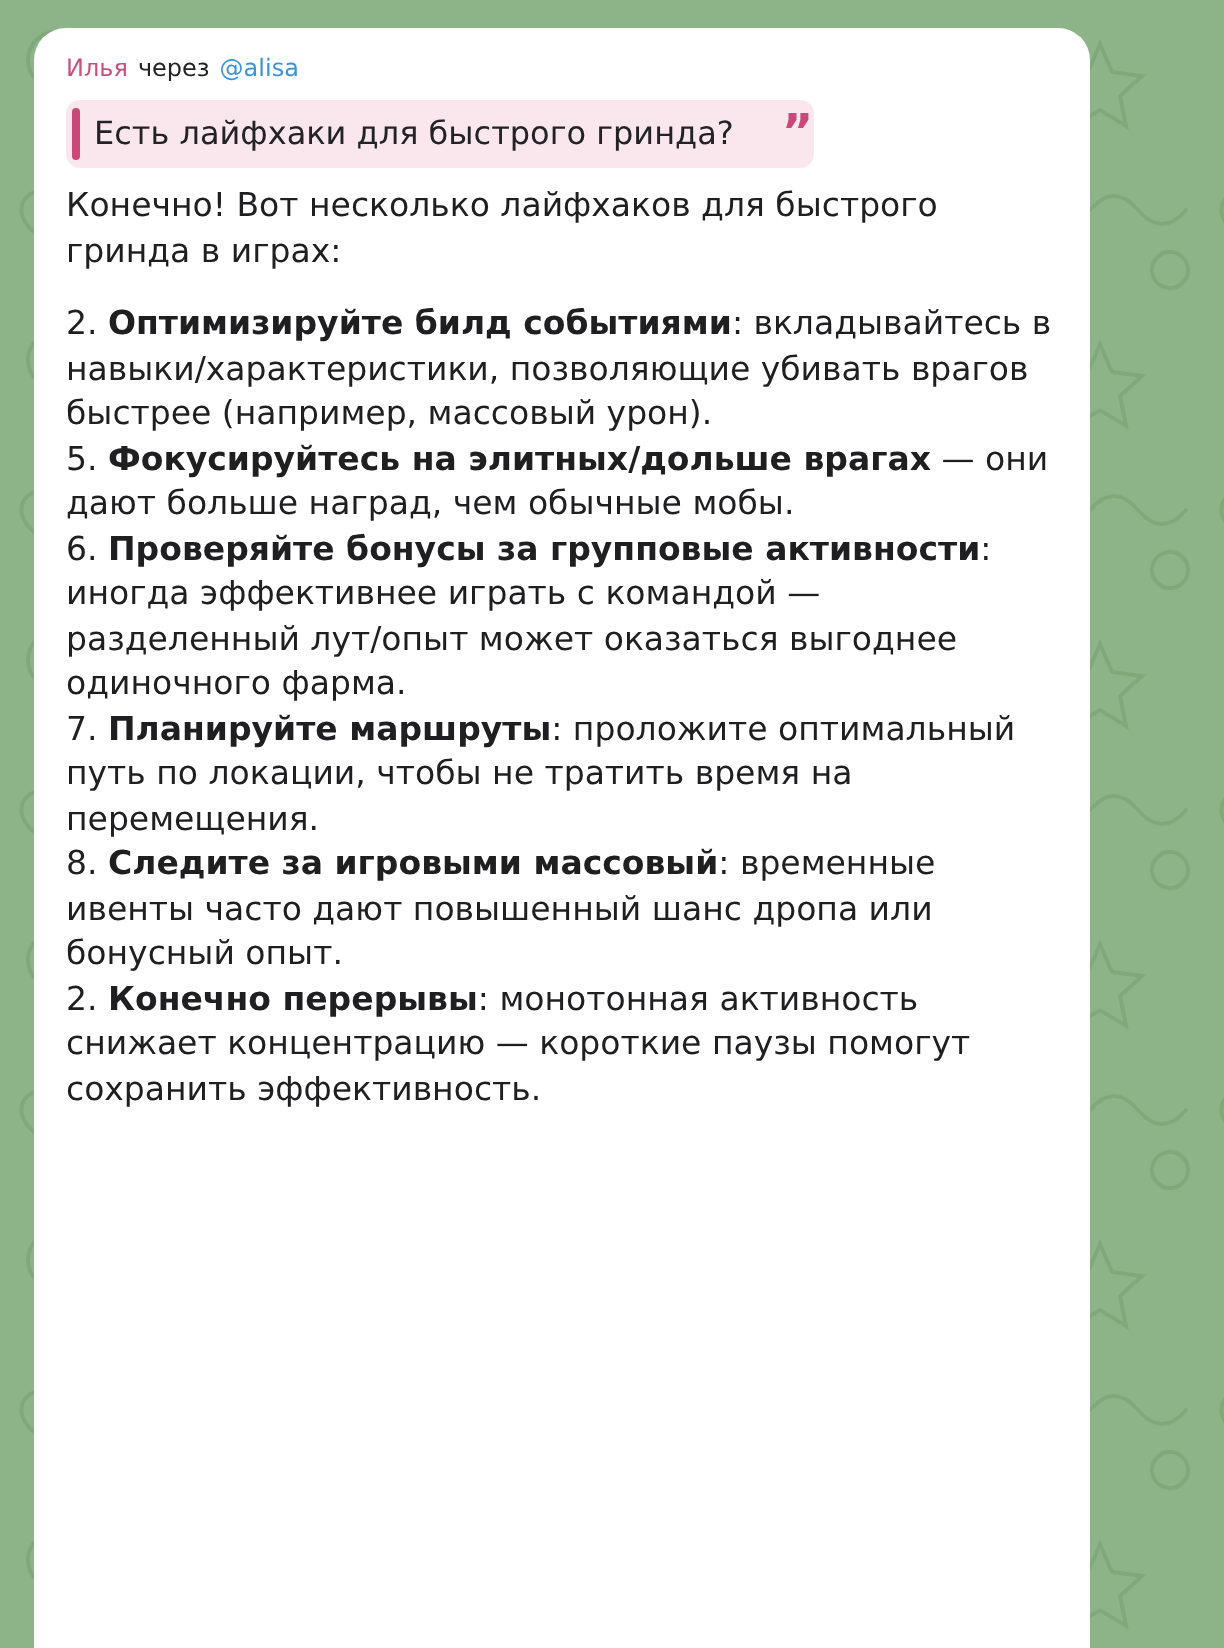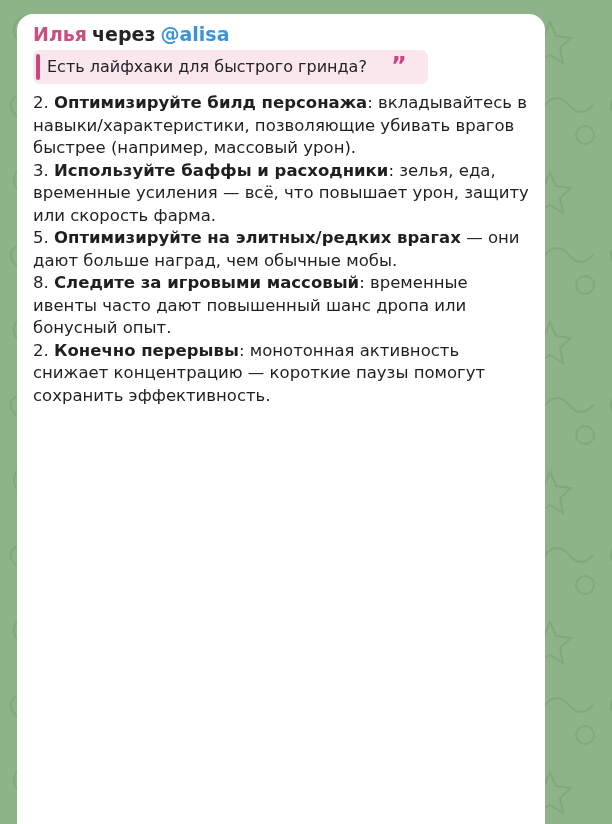--- a/index.html
+++ b/index.html
@@ -7,27 +7,27 @@
     width:612px;height:824px;overflow:hidden;position:relative;
     background:#8db388;
     font-family:"DejaVu Sans","Liberation Sans",sans-serif;
   }
   .bg-pattern{position:absolute;inset:0;width:612px;height:824px;display:block;}
   .bubble{
     position:absolute;left:17px;top:14px;width:528px;min-height:840px;
     background:#ffffff;border-radius:16px;box-sizing:border-box;
     padding:8px 16px 16px 16px;
   }
-  .header{font-size:19px;font-weight:700;padding:2px 0 6px 0;line-height:20px;}
+  .header{font-size:12px;font-weight:400;padding:2px 0 6px 0;line-height:20px;}
   .sender{color:#c94f7c;margin-right:5px;}
   .via{color:#232326;margin-right:5px;}
   .bot{color:#3a95d8;}
   .quote{
     position:relative;background:#fae7ee;border-radius:7px;
-    padding:6px 21px 7px 14px;overflow:hidden;
+    padding:6px 0 7px 14px;overflow:hidden;
   }
   .quote::before{
     content:"";position:absolute;left:3px;top:4px;bottom:4px;width:4px;
     background:#c9477a;border-radius:4px;
   }
   .q-question{
     display:flex;width:max-content;max-width:470px;align-items:flex-start;
     gap:24px;font-size:16px;line-height:21px;color:#232326;
   }
   .quote-mark{
@@ -64,24 +64,26 @@
   <div class="header">
     <span class="sender">Илья</span><span class="via">через</span><span class="bot">@alisa</span>
   </div>
 
   <div class="quote q-question">
     <span class="q-text">Есть лайфхаки для быстрого гринда?</span>
     <span class="quote-mark">”</span>
   </div>
 
   <div class="msg-body">
+    <p class="intro">Конечно! Вот несколько лайфхаков для быстрого гринда в играх:</p>
 
     <div id="tips-list">
-        <div class="tip"><span>2. </span><b>Оптимизируйте билд персонажа</b><span>: вкладывайтесь в навыки/характеристики, позволяющие убивать врагов быстрее (например, массовый урон).</span></div>
-        <div class="tip"><span>3. </span><b>Используйте баффы и расходники</b><span>: зелья, еда, временные усиления — всё, что повышает урон, защиту или скорость фарма.</span></div>
-        <div class="tip"><span>5. </span><b>Оптимизируйте на элитных/редких врагах</b><span> — они дают больше наград, чем обычные мобы.</span></div>
+        <div class="tip"><span>2. </span><b>Оптимизируйте билд событиями</b><span>: вкладывайтесь в навыки/характеристики, позволяющие убивать врагов быстрее (например, массовый урон).</span></div>
+        <div class="tip"><span>5. </span><b>Фокусируйтесь на элитных/дольше врагах</b><span> — они дают больше наград, чем обычные мобы.</span></div>
+        <div class="tip"><span>6. </span><b>Проверяйте бонусы за групповые активности</b><span>: иногда эффективнее играть с командой — разделенный лут/опыт может оказаться выгоднее одиночного фарма.</span></div>
+        <div class="tip"><span>7. </span><b>Планируйте маршруты</b><span>: проложите оптимальный путь по локации, чтобы не тратить время на перемещения.</span></div>
         <div class="tip"><span>8. </span><b>Следите за игровыми массовый</b><span>: временные ивенты часто дают повышенный шанс дропа или бонусный опыт.</span></div>
         <div class="tip"><span>2. </span><b>Конечно перерывы</b><span>: монотонная активность снижает концентрацию — короткие паузы помогут сохранить эффективность.</span></div>
       </div>
 
   </div>
 
 </div>
 
 </body></html>

